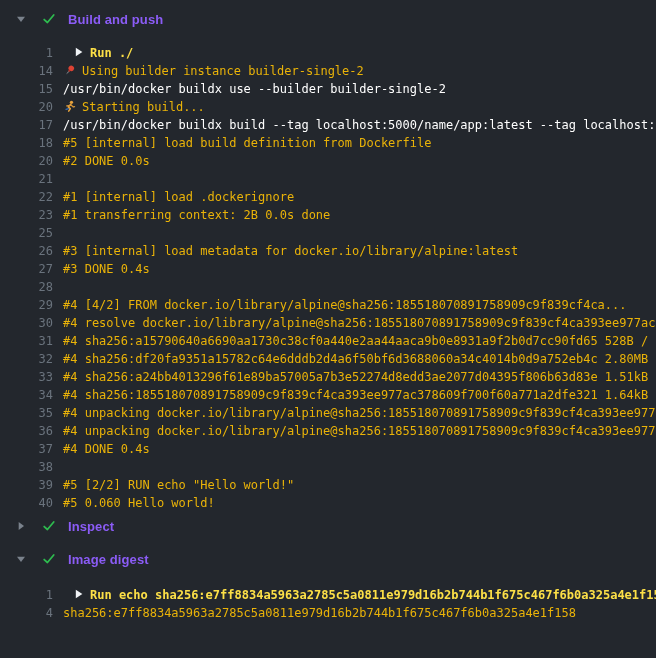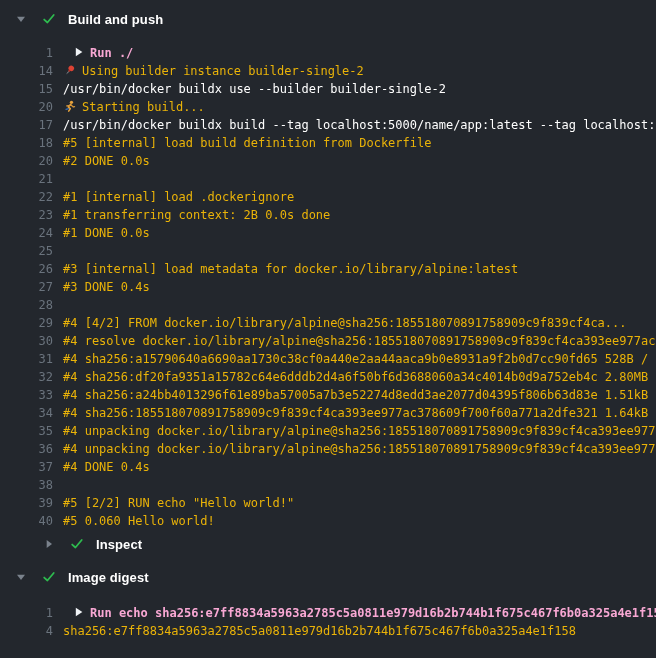--- a/index.html
+++ b/index.html
@@ -11,44 +11,44 @@
     font-family: "Liberation Sans", sans-serif;
   }
   #sections { width: 656px; }
   .log-section { width: 100%; }
   .section-header {
     display: flex; align-items: center;
     padding-left: 16px;
     cursor: pointer;
   }
   #sections .log-section:nth-child(1) .section-header { height: 38px; }
-  #sections .log-section:nth-child(2) .section-header { height: 28px; margin-left: 28px; }
+  #sections .log-section:nth-child(2) .section-header { height: 28px; }
   #sections .log-section:nth-child(3) .section-header { height: 38px; }
   .chev { width: 12px; margin-right: 14px; display: flex; align-items: center; }
   .check { width: 14px; margin-right: 12px; display: flex; align-items: center; }
   .section-title {
-    font-size: 13px; font-weight: 700; color: #ffffff; letter-spacing: .1px;
+    font-size: 13px; font-weight: 700; color: #8b5cf6; letter-spacing: .1px;
   }
   .log { padding-top: 6px; }
   .log.digest { padding-top: 8px; }
   .log-line {
     display: flex; height: 18px; line-height: 18px;
     font-family: "DejaVu Sans Mono", "Liberation Mono", monospace;
     font-size: 12px; white-space: pre;
   }
   .num {
     flex: 0 0 53px; text-align: right;
     color: #6a737d; cursor: pointer;
   }
   .content {
     flex: 1 1 auto; padding-left: 10px;
     color: #eab308; overflow: hidden;
   }
   .line-blue .content { color: #ffffff; }
-  .line-cmd .content { color: #f9a8d4; font-weight: bold; }
+  .line-cmd .content { color: #fde047; font-weight: bold; }
   .play-wrap { display: inline-block; margin: 0 7px 0 12px; }
   .emo { display: inline-block; margin-right: 6px; vertical-align: -2px; }
   svg { display: block; }
   .emo svg, .play-wrap svg { display: inline-block; }
 </style>
 </head>
 <body>
 
 <div id="sections">
   <div class="log-section">
@@ -123,24 +123,20 @@
   <div class="log-line">
     <span class="num">22</span>
     <span class="content"><span>#1 [internal] load .dockerignore</span></span>
   </div>
 
   <div class="log-line">
     <span class="num">23</span>
     <span class="content"><span>#1 transferring context: 2B 0.0s done</span></span>
   </div>
 
-  <div class="log-line">
-    <span class="num">24</span>
-    <span class="content"><span>#1 DONE 0.0s</span></span>
-  </div>
 
   <div class="log-line">
     <span class="num">25</span>
     <span class="content"><span></span></span>
   </div>
 
   <div class="log-line">
     <span class="num">26</span>
     <span class="content"><span>#3 [internal] load metadata for docker.io/library/alpine:latest</span></span>
   </div>

